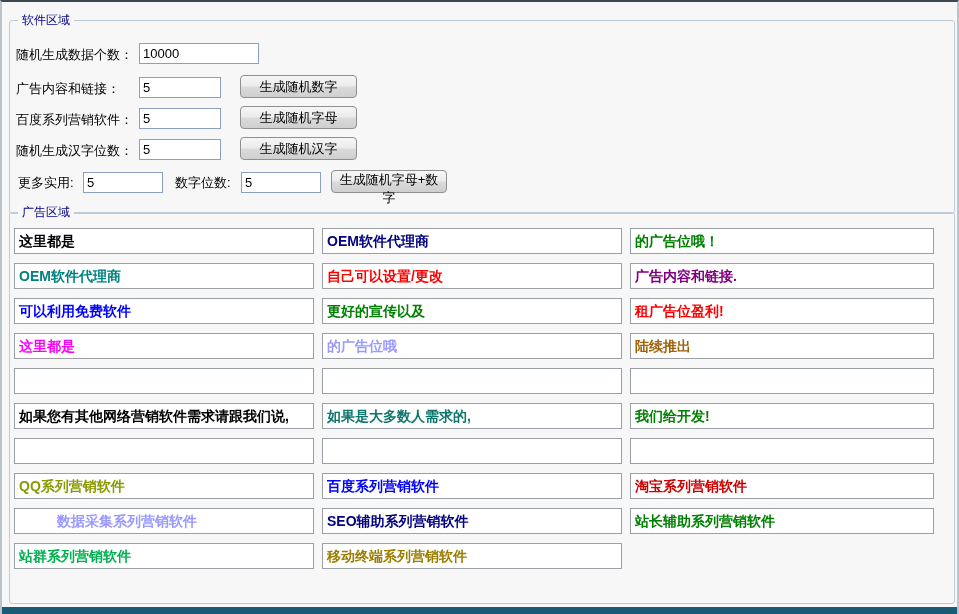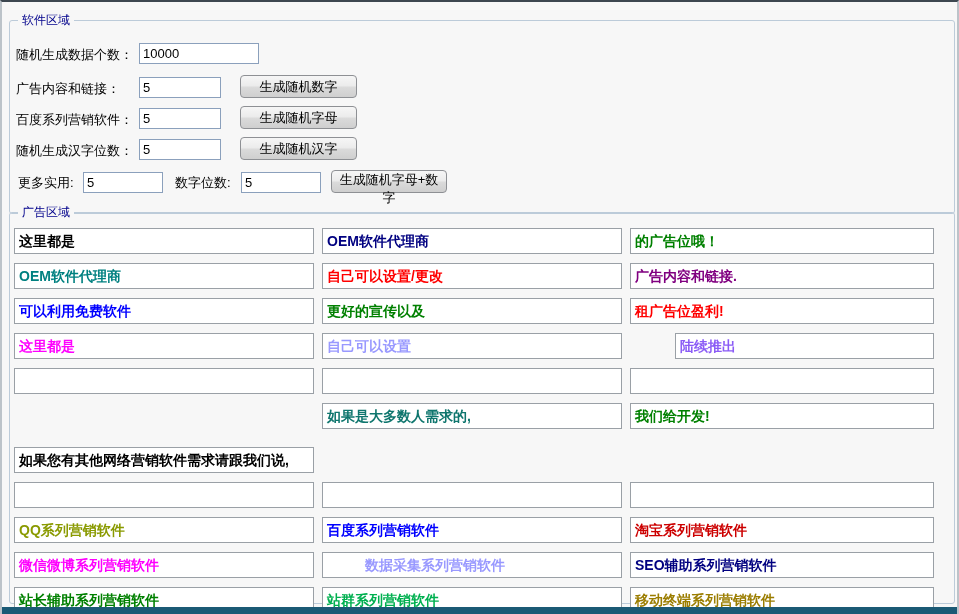--- a/index.html
+++ b/index.html
@@ -79,35 +79,34 @@
       <div class="ad-cell" style="color: rgb(0, 0, 0);">这里都是</div>
       <div class="ad-cell" style="color: rgb(0, 0, 128);">OEM软件代理商</div>
       <div class="ad-cell" style="color: rgb(0, 128, 0);">的广告位哦！</div>
       <div class="ad-cell" style="color: rgb(0, 128, 128);">OEM软件代理商</div>
       <div class="ad-cell" style="color: rgb(255, 0, 0);">自己可以设置/更改</div>
       <div class="ad-cell" style="color: rgb(128, 0, 128);">广告内容和链接.</div>
       <div class="ad-cell" style="color: rgb(0, 0, 255);">可以利用免费软件</div>
       <div class="ad-cell" style="color: rgb(0, 128, 0);">更好的宣传以及</div>
       <div class="ad-cell" style="color: rgb(255, 0, 0);">租广告位盈利!</div>
       <div class="ad-cell" style="color: rgb(255, 0, 255);">这里都是</div>
-      <div class="ad-cell" style="color: rgb(153, 153, 255);">自己可以设置</div>
-      <div class="ad-cell" style="color: #8b5cf6; margin-left: 45px;">陆续推出</div>
+      <div class="ad-cell" style="color: rgb(153, 153, 255);">的广告位哦</div>
+      <div class="ad-cell" style="color: #a16207;">陆续推出</div>
       <div class="ad-cell" style="color: rgb(0, 0, 0);"></div>
       <div class="ad-cell" style="color: rgb(0, 0, 0);"></div>
       <div class="ad-cell" style="color: rgb(0, 0, 0);"></div>
-      <div class="ad-cell" style="color: rgb(0, 0, 0); margin-top: 44px;">如果您有其他网络营销软件需求请跟我们说,</div>
+      <div class="ad-cell" style="color: rgb(0, 0, 0);">如果您有其他网络营销软件需求请跟我们说,</div>
       <div class="ad-cell" style="color: #0f766e;">如果是大多数人需求的,</div>
       <div class="ad-cell" style="color: rgb(0, 128, 0);">我们给开发!</div>
       <div class="ad-cell" style="color: rgb(0, 0, 0);"></div>
       <div class="ad-cell" style="color: rgb(0, 0, 0);"></div>
       <div class="ad-cell" style="color: rgb(0, 0, 0);"></div>
       <div class="ad-cell" style="color: rgb(138, 154, 0);">QQ系列营销软件</div>
       <div class="ad-cell" style="color: rgb(0, 0, 255);">百度系列营销软件</div>
       <div class="ad-cell" style="color: rgb(204, 0, 0);">淘宝系列营销软件</div>
-      <div class="ad-cell" style="color: rgb(255, 0, 255);">微信微博系列营销软件</div>
       <div class="ad-cell" style="color: rgb(153, 153, 255); padding-left: 42px;">数据采集系列营销软件</div>
       <div class="ad-cell" style="color: rgb(0, 0, 128);">SEO辅助系列营销软件</div>
       <div class="ad-cell" style="color: rgb(0, 128, 0);">站长辅助系列营销软件</div>
       <div class="ad-cell" style="color: rgb(0, 176, 80);">站群系列营销软件</div>
       <div class="ad-cell" style="color: rgb(155, 125, 0);">移动终端系列营销软件</div>
     </div>
 
   <div class="frame-bottom"></div>
 </div>
 

